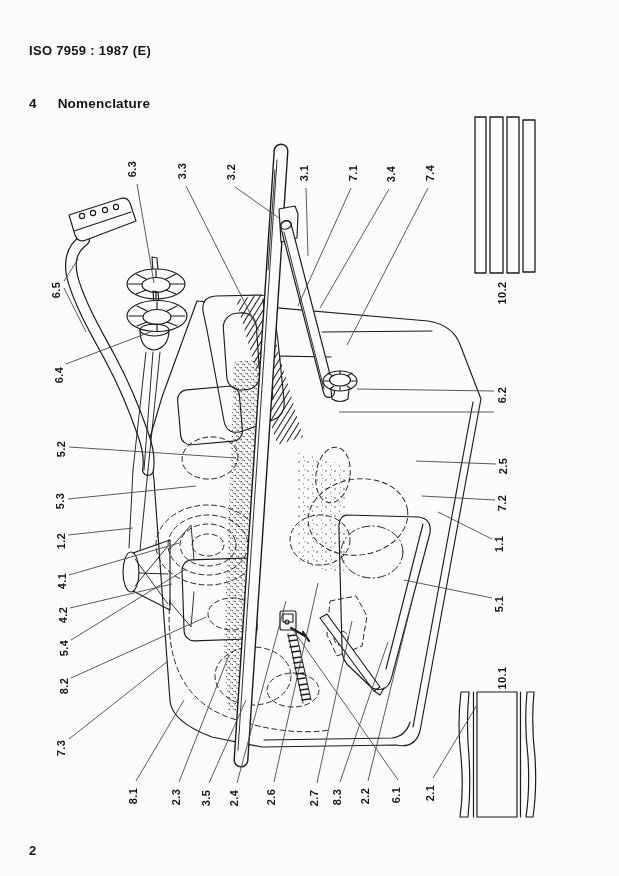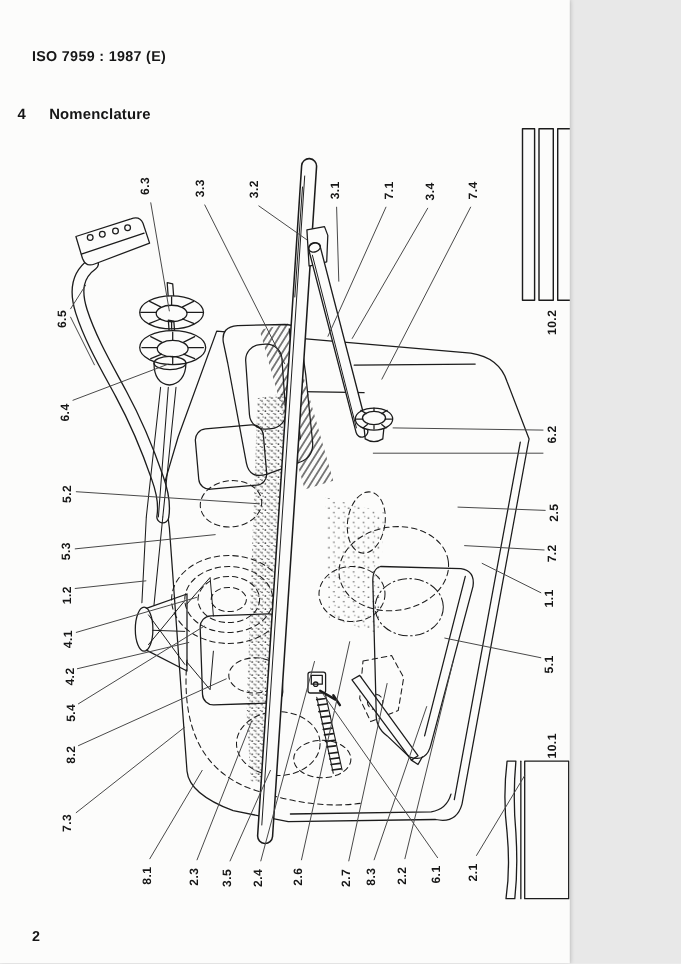--- a/index.html
+++ b/index.html
@@ -1,22 +1,22 @@
 <!DOCTYPE html>
 <html><head>
 <meta charset="utf-8">
 <style>
   html,body{margin:0;padding:0;background:#e8e8e8;}
   .page{
-    position:relative;width:518px;height:876px;background:#fcfcfb;
+    position:relative;width:619px;height:876px;background:#fcfcfb;
     font-family:"Liberation Sans",sans-serif;color:#161616;overflow:hidden;
     box-shadow:0 0 4px rgba(0,0,0,.25);
   }
   .doc-header{position:absolute;left:29px;top:43px;font-size:13px;font-weight:bold;letter-spacing:.3px;}
-  .section-heading{position:absolute;left:16px;top:96px;font-size:13.5px;font-weight:bold;letter-spacing:.2px;}
+  .section-heading{position:absolute;left:29px;top:96px;font-size:13.5px;font-weight:bold;letter-spacing:.2px;}
   .section-heading .num{margin-right:17px;}
   .page-number{position:absolute;left:29px;top:843px;font-size:13px;font-weight:bold;}
   svg.figure{position:absolute;left:0;top:0;}
   .callout{
     font-family:"Liberation Sans",sans-serif;font-size:11px;font-weight:bold;
     fill:#161616;text-anchor:middle;letter-spacing:.4px;
   }
   .leader{stroke:#474747;stroke-width:.9;fill:none;}
 </style>
 </head>

